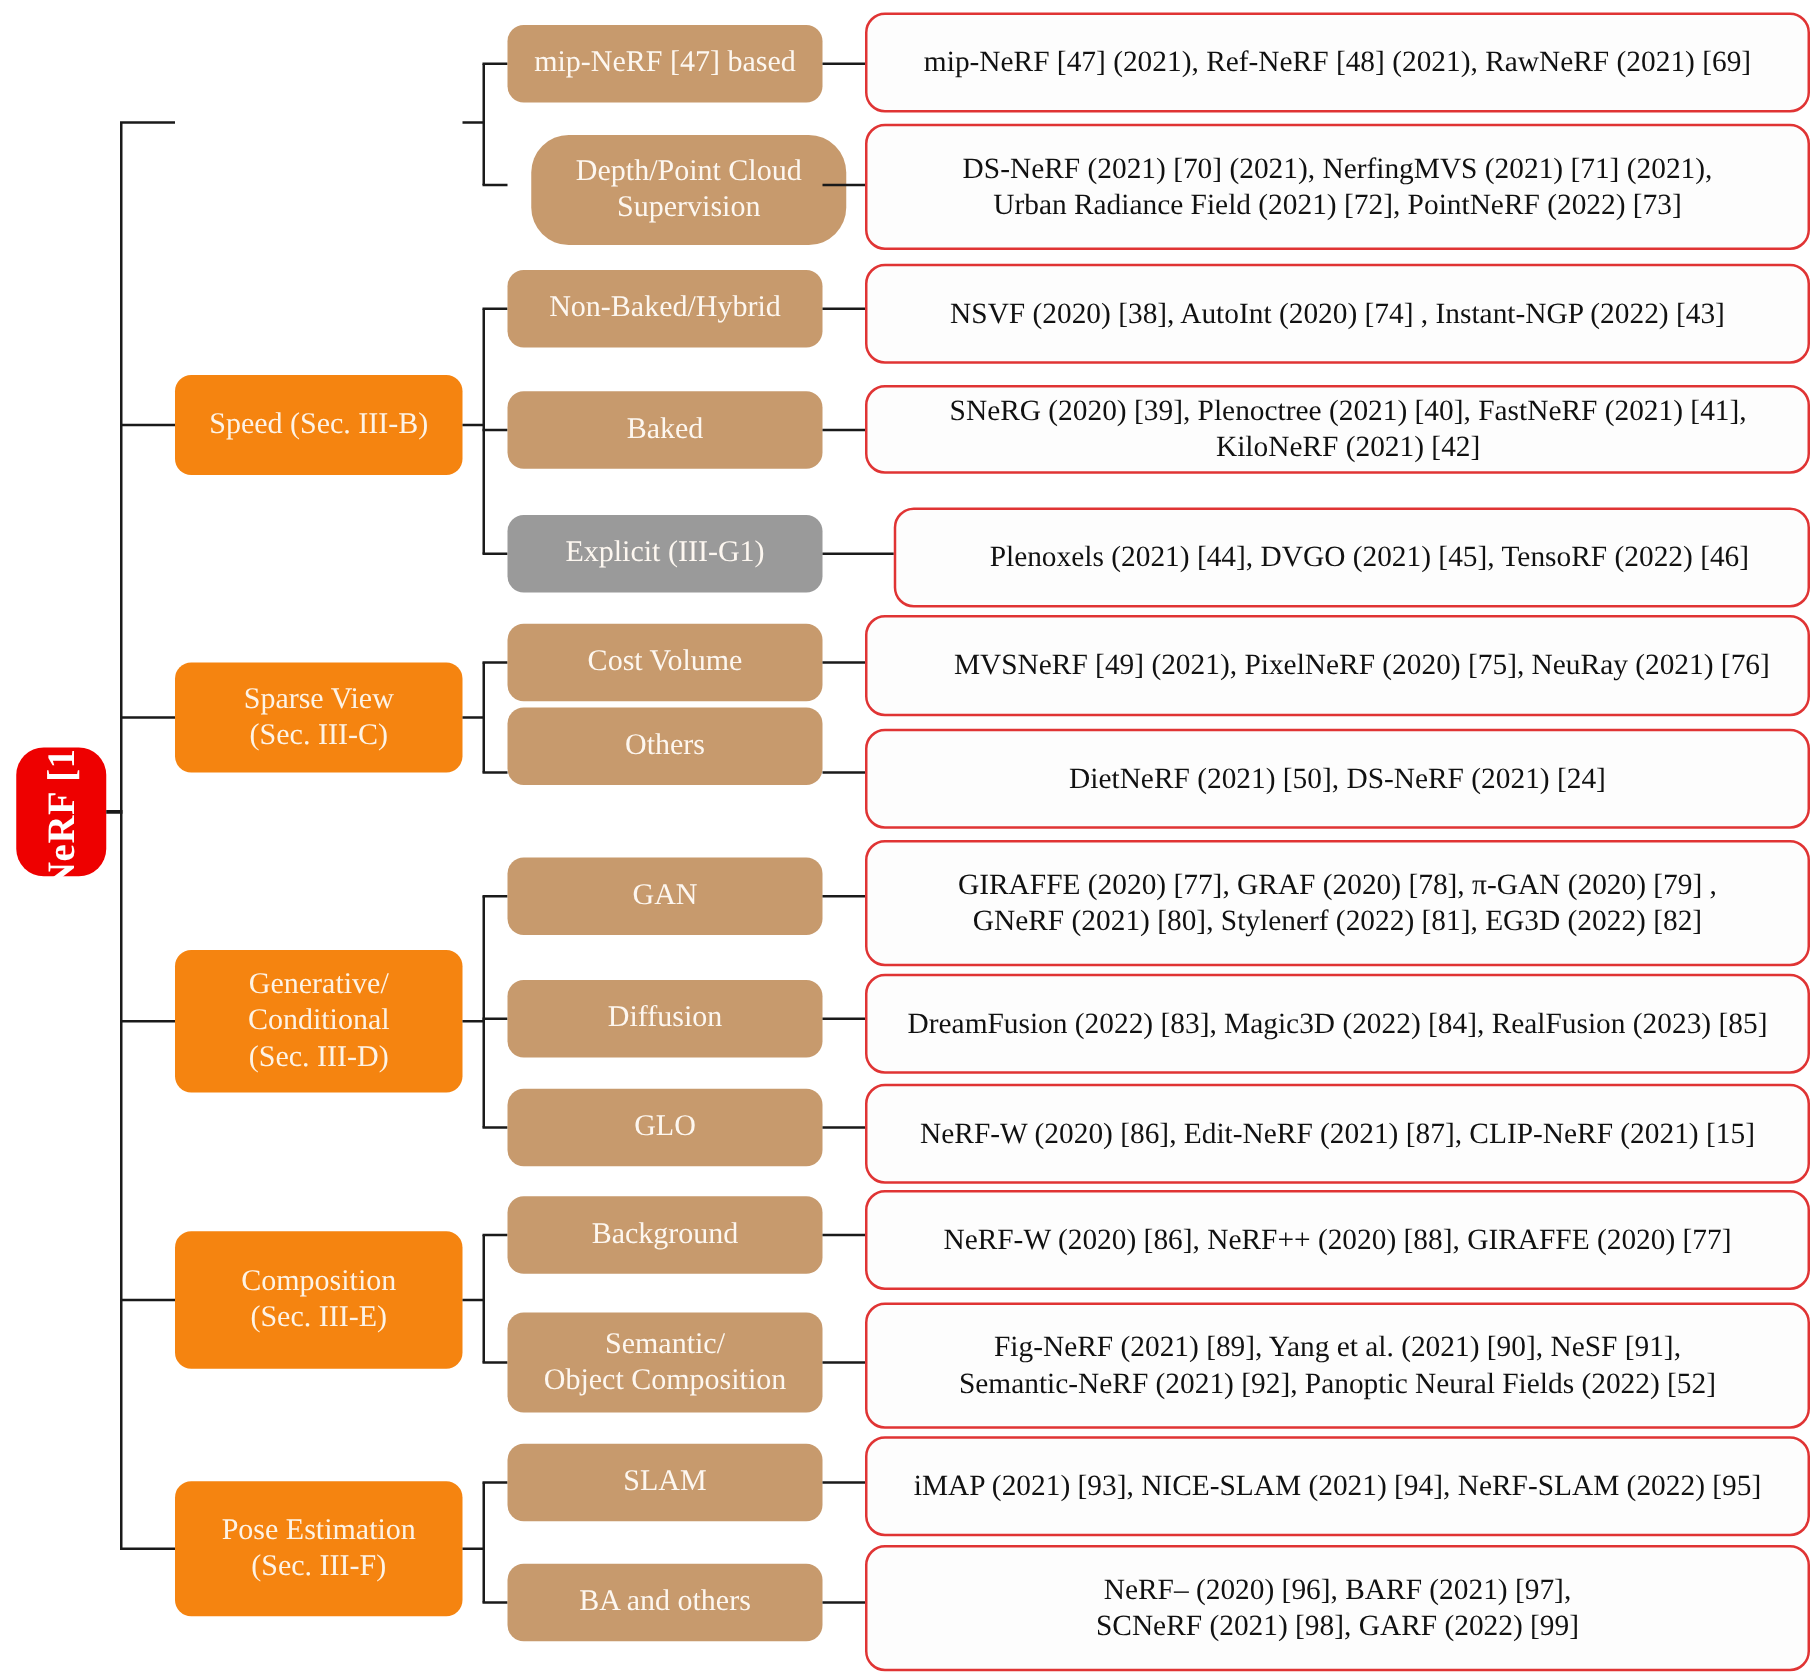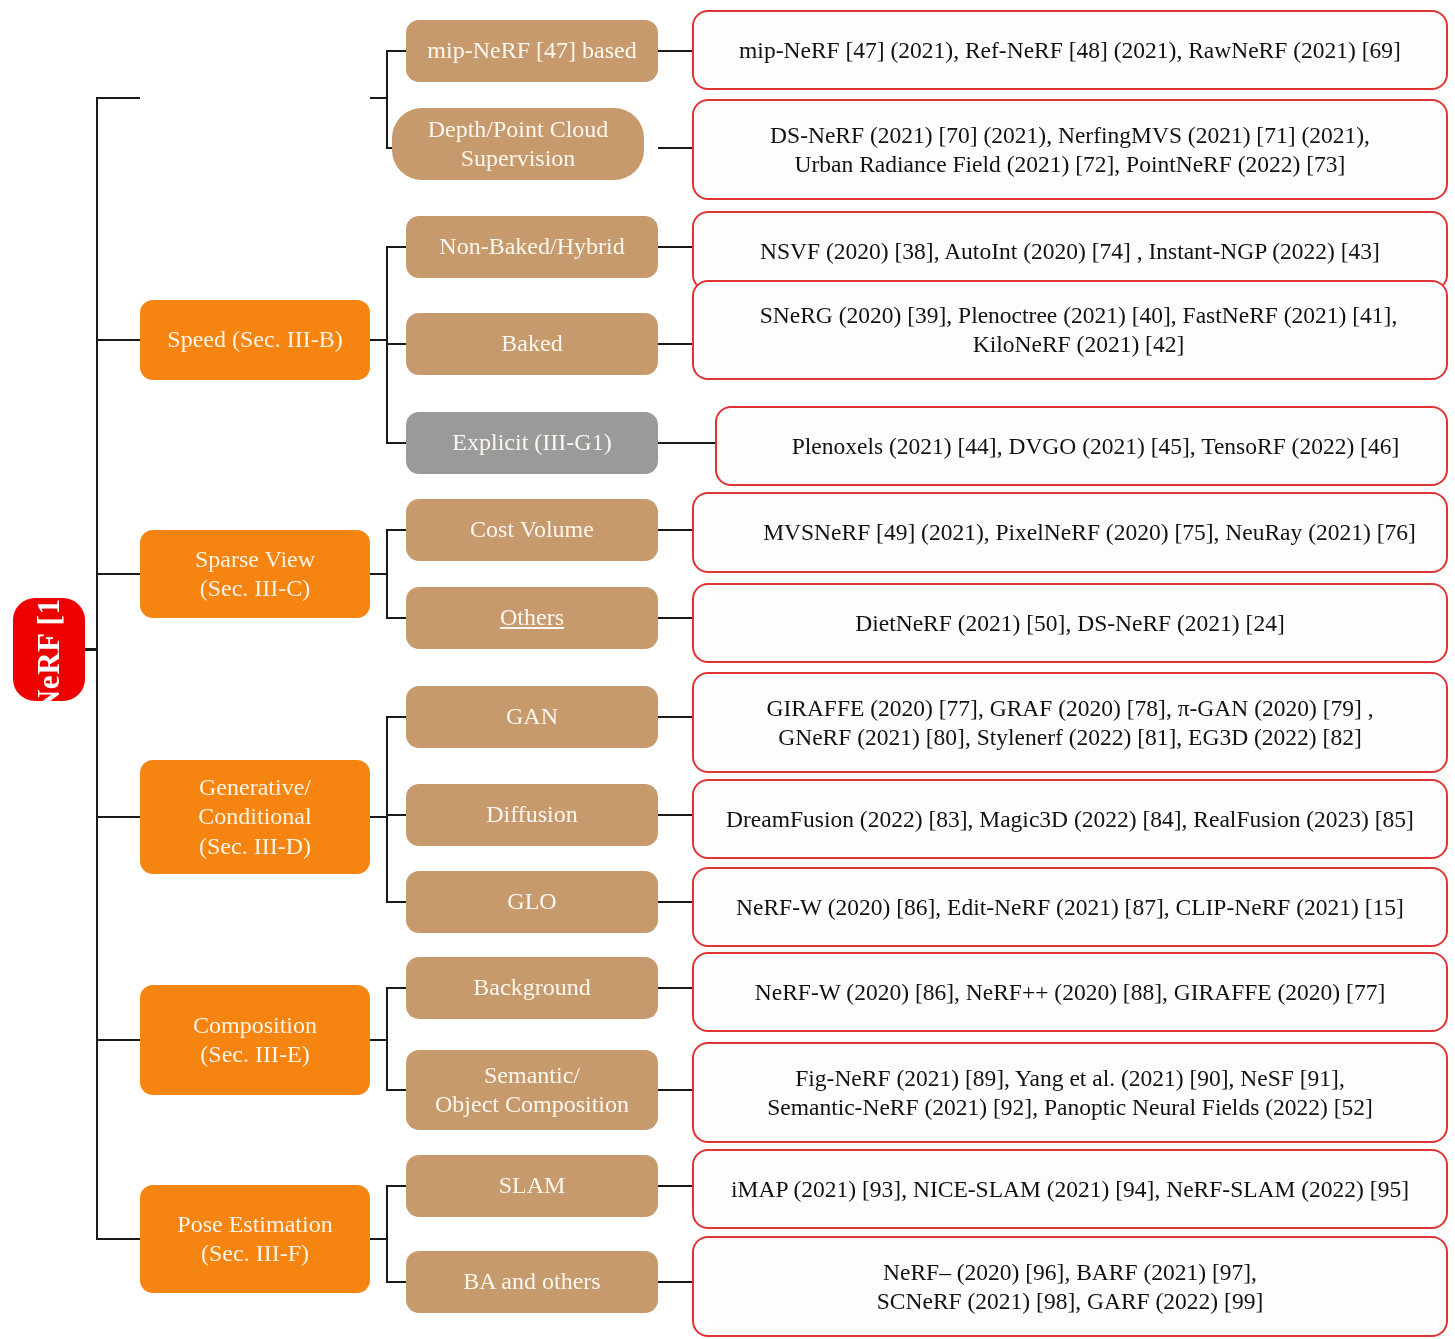--- a/index.html
+++ b/index.html
@@ -40,21 +40,21 @@
     <div class="ln lnv" style="left: 386px; top: 51px; width: 2.4px; height: 97px;"></div>
     <div class="ln lnh" style="left: 386px; top: 49.8px; width: 20px; height: 2.4px;"></div>
     <div class="node sub-node" style="left: 406px; top: 20px; width: 252px; height: 62px;">
       <div><span>mip-NeRF [47] based</span></div>
     </div>
     <div class="ln lnh" style="left: 658px; top: 49.8px; width: 34px; height: 2.4px;"></div>
     <div class="node leaf-node" style="left: 692px; top: 10px; width: 756px; height: 80px;">
       <div><span>mip-NeRF [47] (2021), Ref-NeRF [48] (2021), RawNeRF (2021) [69]</span></div>
     </div>
     <div class="ln lnh" style="left: 386px; top: 146.8px; width: 20px; height: 2.4px;"></div>
-    <div class="node sub-node" style="left: 392px; top: 108px; width: 252px; height: 72px; border-radius: 30px;">
+    <div class="node sub-node" style="left: 425px; top: 108px; width: 252px; height: 88px; border-radius: 30px;">
       <div><span>Depth/Point Cloud</span><br><span>Supervision</span></div>
     </div>
     <div class="ln lnh" style="left: 658px; top: 146.8px; width: 34px; height: 2.4px;"></div>
     <div class="node leaf-node" style="left: 692px; top: 99px; width: 756px; height: 101px;">
       <div><span>DS-NeRF (2021) [70] (2021), NerfingMVS (2021) [71] (2021),</span><br><span>Urban Radiance Field (2021) [72], PointNeRF (2022) [73]</span></div>
     </div>
     <div class="ln lnh" style="left: 96px; top: 338.8px; width: 44px; height: 2.4px;"></div>
     <div class="node cat-node" style="left: 140px; top: 300px; width: 230px; height: 80px;">
       <div><span>Speed (Sec. III-B)</span></div>
     </div>
@@ -66,21 +66,21 @@
     </div>
     <div class="ln lnh" style="left: 658px; top: 245.8px; width: 34px; height: 2.4px;"></div>
     <div class="node leaf-node" style="left: 692px; top: 211px; width: 756px; height: 80px;">
       <div><span>NSVF (2020) [38], AutoInt (2020) [74] , Instant-NGP (2022) [43]</span></div>
     </div>
     <div class="ln lnh" style="left: 386px; top: 342.8px; width: 20px; height: 2.4px;"></div>
     <div class="node sub-node" style="left: 406px; top: 313px; width: 252px; height: 62px;">
       <div><span>Baked</span></div>
     </div>
     <div class="ln lnh" style="left: 658px; top: 342.8px; width: 34px; height: 2.4px;"></div>
-    <div class="node leaf-node" style="left: 692px; top: 280px; width: 756px; height: 100px; padding-left: 17px;">
+    <div class="node leaf-node" style="left: 692px; top: 308px; width: 756px; height: 71px; padding-left: 17px;">
       <div><span>SNeRG (2020) [39], Plenoctree (2021) [40], FastNeRF (2021) [41],</span><br><span>KiloNeRF (2021) [42]</span></div>
     </div>
     <div class="ln lnh" style="left: 386px; top: 441.8px; width: 20px; height: 2.4px;"></div>
     <div class="node sub-node gray" style="left: 406px; top: 412px; width: 252px; height: 62px;">
       <div><span>Explicit (III-G1)</span></div>
     </div>
     <div class="ln lnh" style="left: 658px; top: 441.8px; width: 57px; height: 2.4px;"></div>
     <div class="node leaf-node" style="left: 715px; top: 406px; width: 733px; height: 80px; padding-left: 28px;">
       <div><span>Plenoxels (2021) [44], DVGO (2021) [45], TensoRF (2022) [46]</span></div>
     </div>
@@ -92,21 +92,21 @@
     <div class="ln lnv" style="left: 386px; top: 530px; width: 2.4px; height: 88px;"></div>
     <div class="ln lnh" style="left: 386px; top: 528.8px; width: 20px; height: 2.4px;"></div>
     <div class="node sub-node" style="left: 406px; top: 499px; width: 252px; height: 62px;">
       <div><span>Cost Volume</span></div>
     </div>
     <div class="ln lnh" style="left: 658px; top: 528.8px; width: 34px; height: 2.4px;"></div>
     <div class="node leaf-node" style="left: 692px; top: 492px; width: 756px; height: 81px; padding-left: 39px;">
       <div><span>MVSNeRF [49] (2021), PixelNeRF (2020) [75], NeuRay (2021) [76]</span></div>
     </div>
     <div class="ln lnh" style="left: 386px; top: 616.8px; width: 20px; height: 2.4px;"></div>
-    <div class="node sub-node" style="left: 406px; top: 587px; width: 252px; height: 62px; text-decoration: underline;">
+    <div class="node sub-node" style="left: 406px; top: 566px; width: 252px; height: 62px;">
       <div><span>Others</span></div>
     </div>
     <div class="ln lnh" style="left: 658px; top: 616.8px; width: 34px; height: 2.4px;"></div>
     <div class="node leaf-node" style="left: 692px; top: 583px; width: 756px; height: 80px;">
       <div><span>DietNeRF (2021) [50], DS-NeRF (2021) [24]</span></div>
     </div>
     <div class="ln lnh" style="left: 96px; top: 815.8px; width: 44px; height: 2.4px;"></div>
     <div class="node cat-node" style="left: 140px; top: 760px; width: 230px; height: 114px;">
       <div><span>Generative/</span><br><span>Conditional</span><br><span>(Sec. III-D)</span></div>
     </div>

